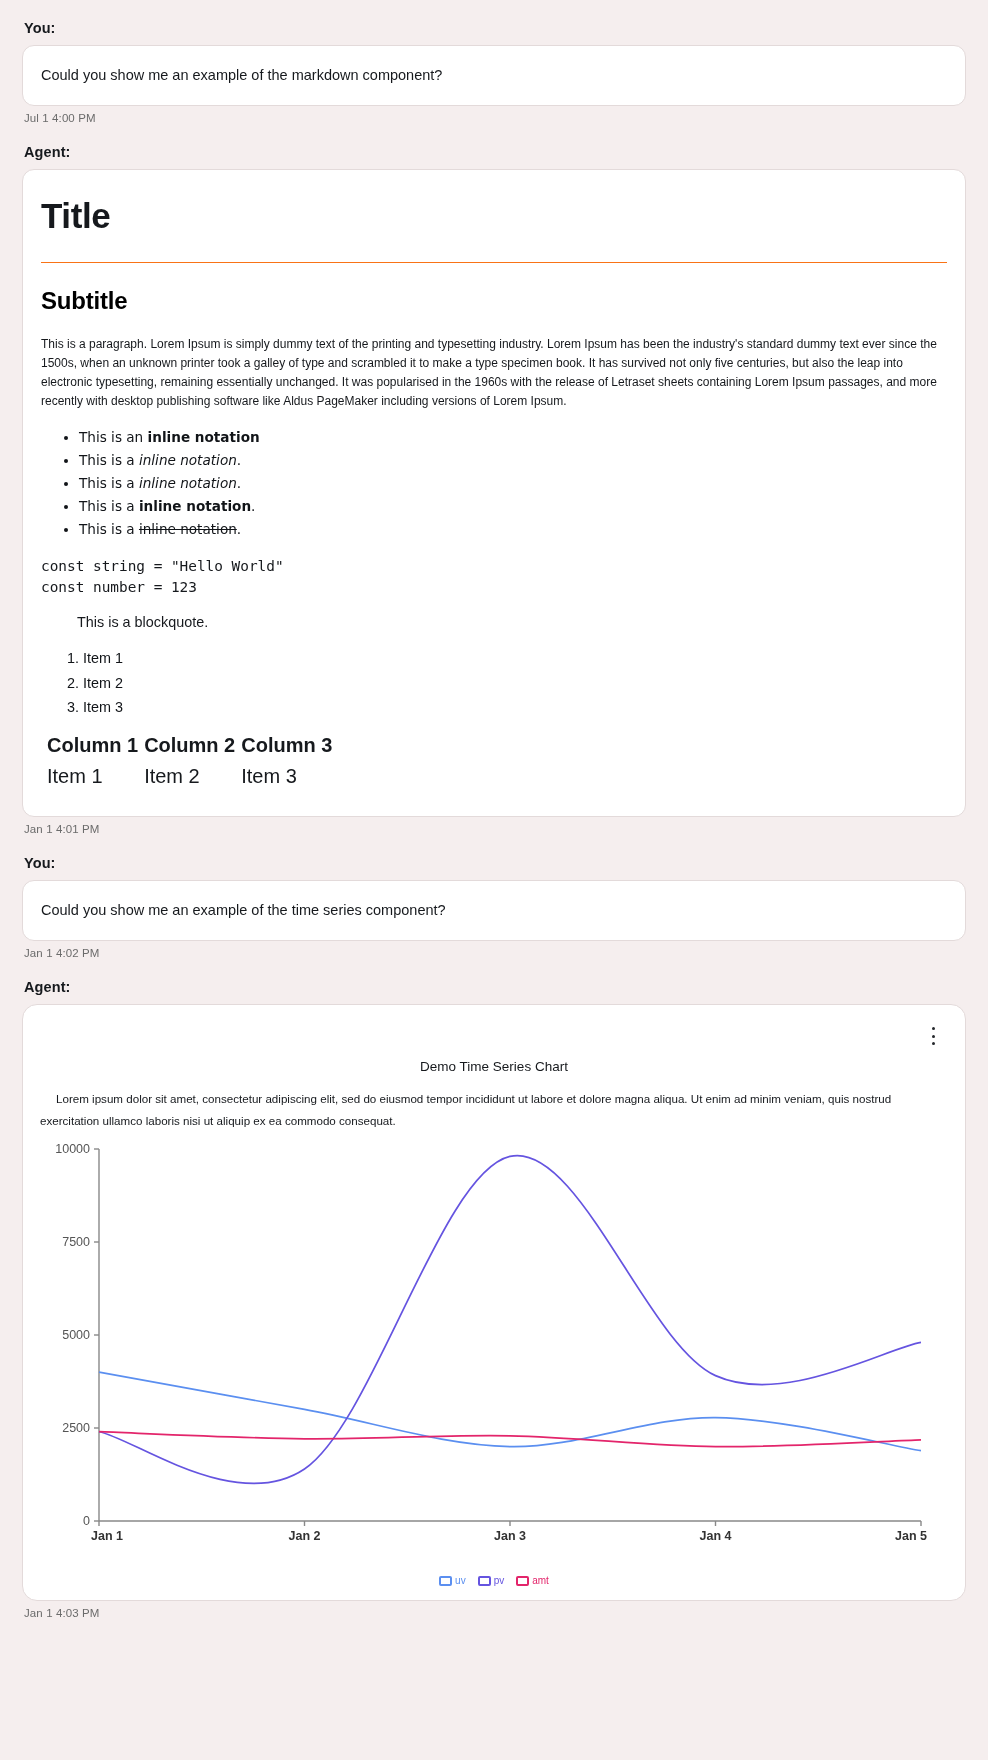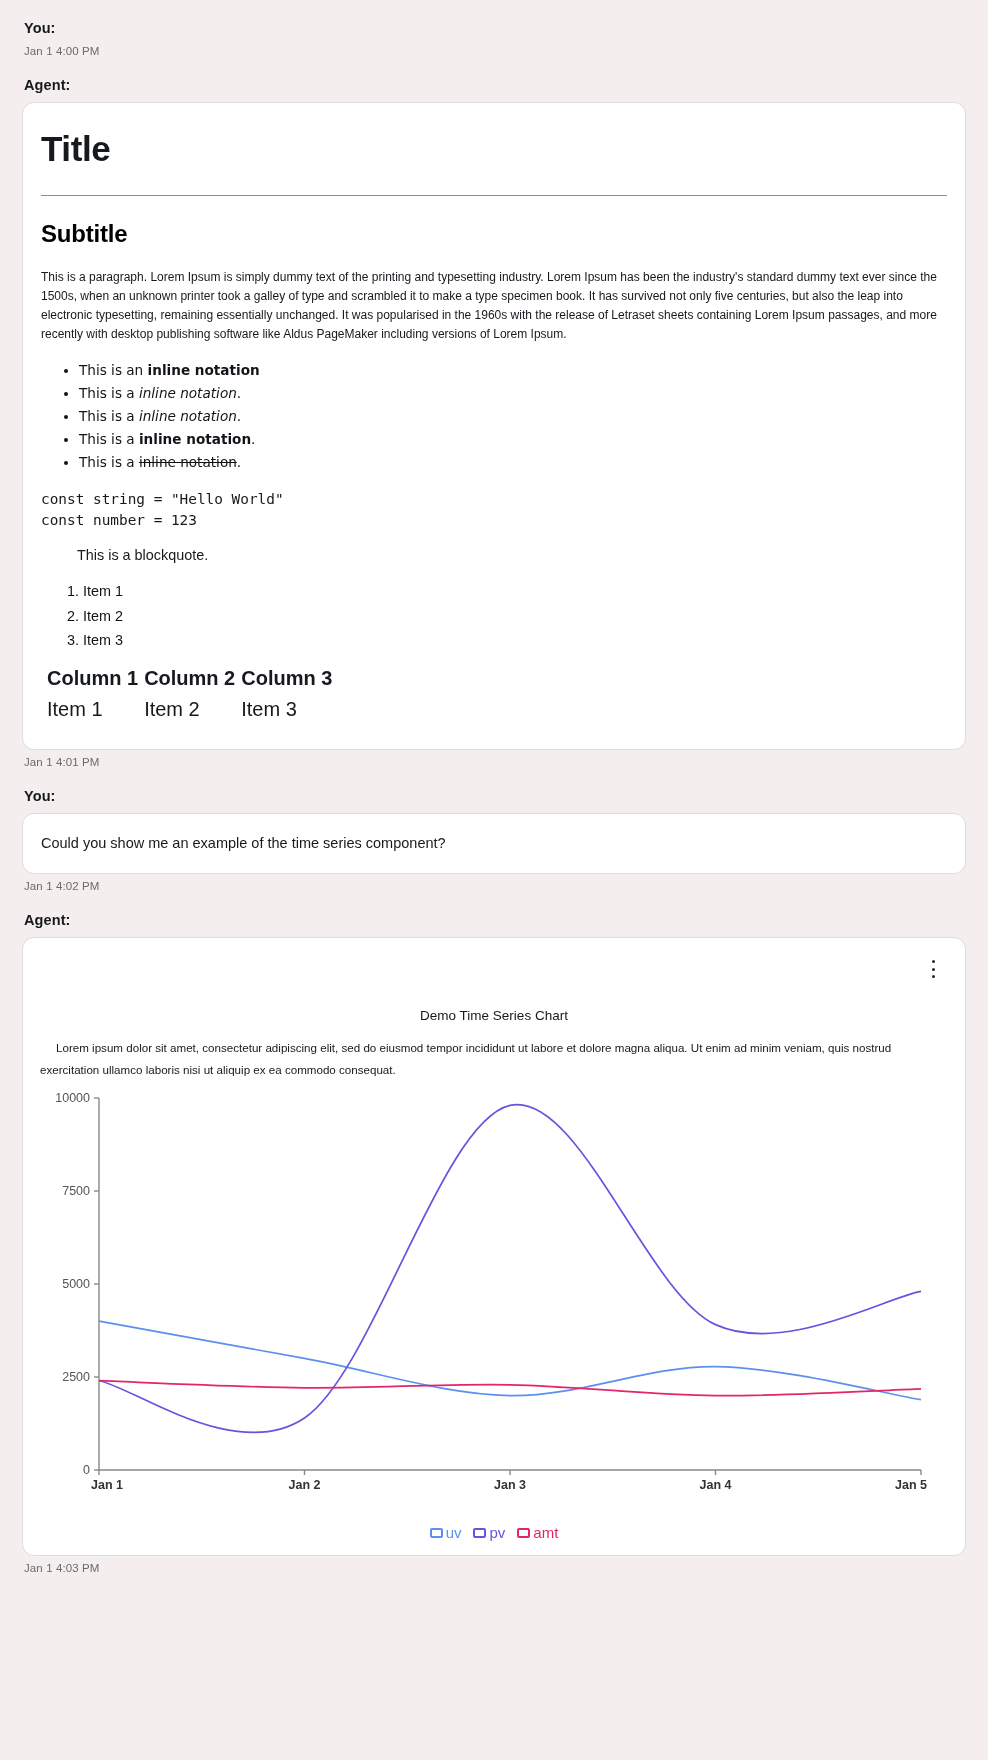--- a/index.html
+++ b/index.html
@@ -111,21 +111,21 @@
     color: #16191d;
     white-space: nowrap;
   }
   table.md-table td {
     padding: 0 26px 2px 2px;
     color: #16191d;
     white-space: nowrap;
   }
 
   
-  .chart-card { padding: 32px 14px 14px 14px; position: relative; }
+  .chart-card { padding: 16px 14px 14px 14px; position: relative; border-radius: 15px; }
   .kebab {
     position: absolute;
     top: 22px; right: 24px;
     width: 16px; height: 18px;
     display: flex; flex-direction: column;
     align-items: center; justify-content: space-between;
     cursor: pointer;
   }
   .kebab i { display:block; width: 3px; height: 3px; border-radius: 50%; background: #24272b; }
   .chart-title {
@@ -142,39 +142,42 @@
     text-align: left;
     text-indent: 16px;
   }
   .plot-wrap { margin-top: 6px; }
   .legend {
     display: flex;
     justify-content: center;
     align-items: center;
     gap: 12px;
     margin-top: 4px;
-    font-size: 15px;
+    font-size: 10px;
   }
   .legend-item { display: flex; align-items: center; gap: 3px; }
   .legend-swatch {
     width: 13px; height: 10px;
     border: 2px solid currentColor;
     border-radius: 2px;
     display: inline-block;
     background: transparent;
   }
 </style>
 </head>
 <body>
 
 <div class="chat">
 
   <div>
     <div class="role-label">You:</div>
-    <div class="timestamp">Jan 1 4:00 PM</div>
+    <div class="bubble user">
+      <div class="user-text">Could you show me an example of the markdown component?</div>
+    </div>
+    <div class="timestamp">Jul 1 4:00 PM</div>
   </div>
 
   <div>
     <div class="role-label second-role">Agent:</div>
     <div class="bubble md">
 
       <h1>Title</h1>
       <h2>Subtitle</h2>
       <p class="para">This is a paragraph. Lorem Ipsum is simply dummy text of the printing and typesetting industry. Lorem Ipsum has been the industry's standard dummy text ever since the 1500s, when an unknown printer took a galley of type and scrambled it to make a type specimen book. It has survived not only five centuries, but also the leap into electronic typesetting, remaining essentially unchanged. It was popularised in the 1960s with the release of Letraset sheets containing Lorem Ipsum passages, and more recently with desktop publishing software like Aldus PageMaker including versions of Lorem Ipsum.</p>
 

